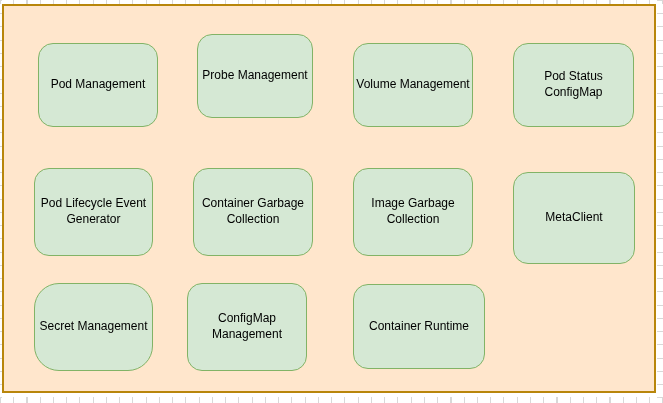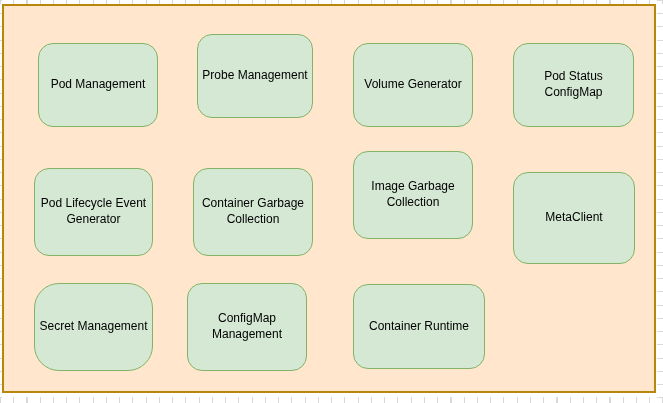--- a/index.html
+++ b/index.html
@@ -49,32 +49,32 @@
 <div id="page-rect"></div>
 
 <div id="node-layer">
     <div class="node" style="left: 38px; top: 43px; width: 120px; height: 84px;">
       <span>Pod Management</span>
     </div>
     <div class="node" style="left: 197px; top: 34px; width: 116px; height: 84px;">
       <span>Probe Management</span>
     </div>
     <div class="node" style="left: 353px; top: 43px; width: 120px; height: 84px;">
-      <span>Volume Generator</span>
+      <span>Volume Management</span>
     </div>
     <div class="node" style="left: 513px; top: 43px; width: 121px; height: 84px;">
       <span>Pod Status ConfigMap</span>
     </div>
     <div class="node" style="left: 34px; top: 168px; width: 119px; height: 88px;">
       <span>Pod Lifecycle Event Generator</span>
     </div>
     <div class="node" style="left: 193px; top: 168px; width: 120px; height: 88px;">
       <span>Container Garbage Collection</span>
     </div>
-    <div class="node" style="left: 353px; top: 151px; width: 120px; height: 88px;">
+    <div class="node" style="left: 353px; top: 168px; width: 120px; height: 88px;">
       <span>Image Garbage Collection</span>
     </div>
     <div class="node" style="left: 513px; top: 172px; width: 122px; height: 92px;">
       <span>MetaClient</span>
     </div>
     <div class="node" style="left: 34px; top: 283px; width: 119px; height: 88px; border-radius: 25px;">
       <span>Secret Management</span>
     </div>
     <div class="node" style="left: 187px; top: 283px; width: 120px; height: 88px;">
       <span>ConfigMap Management</span>

